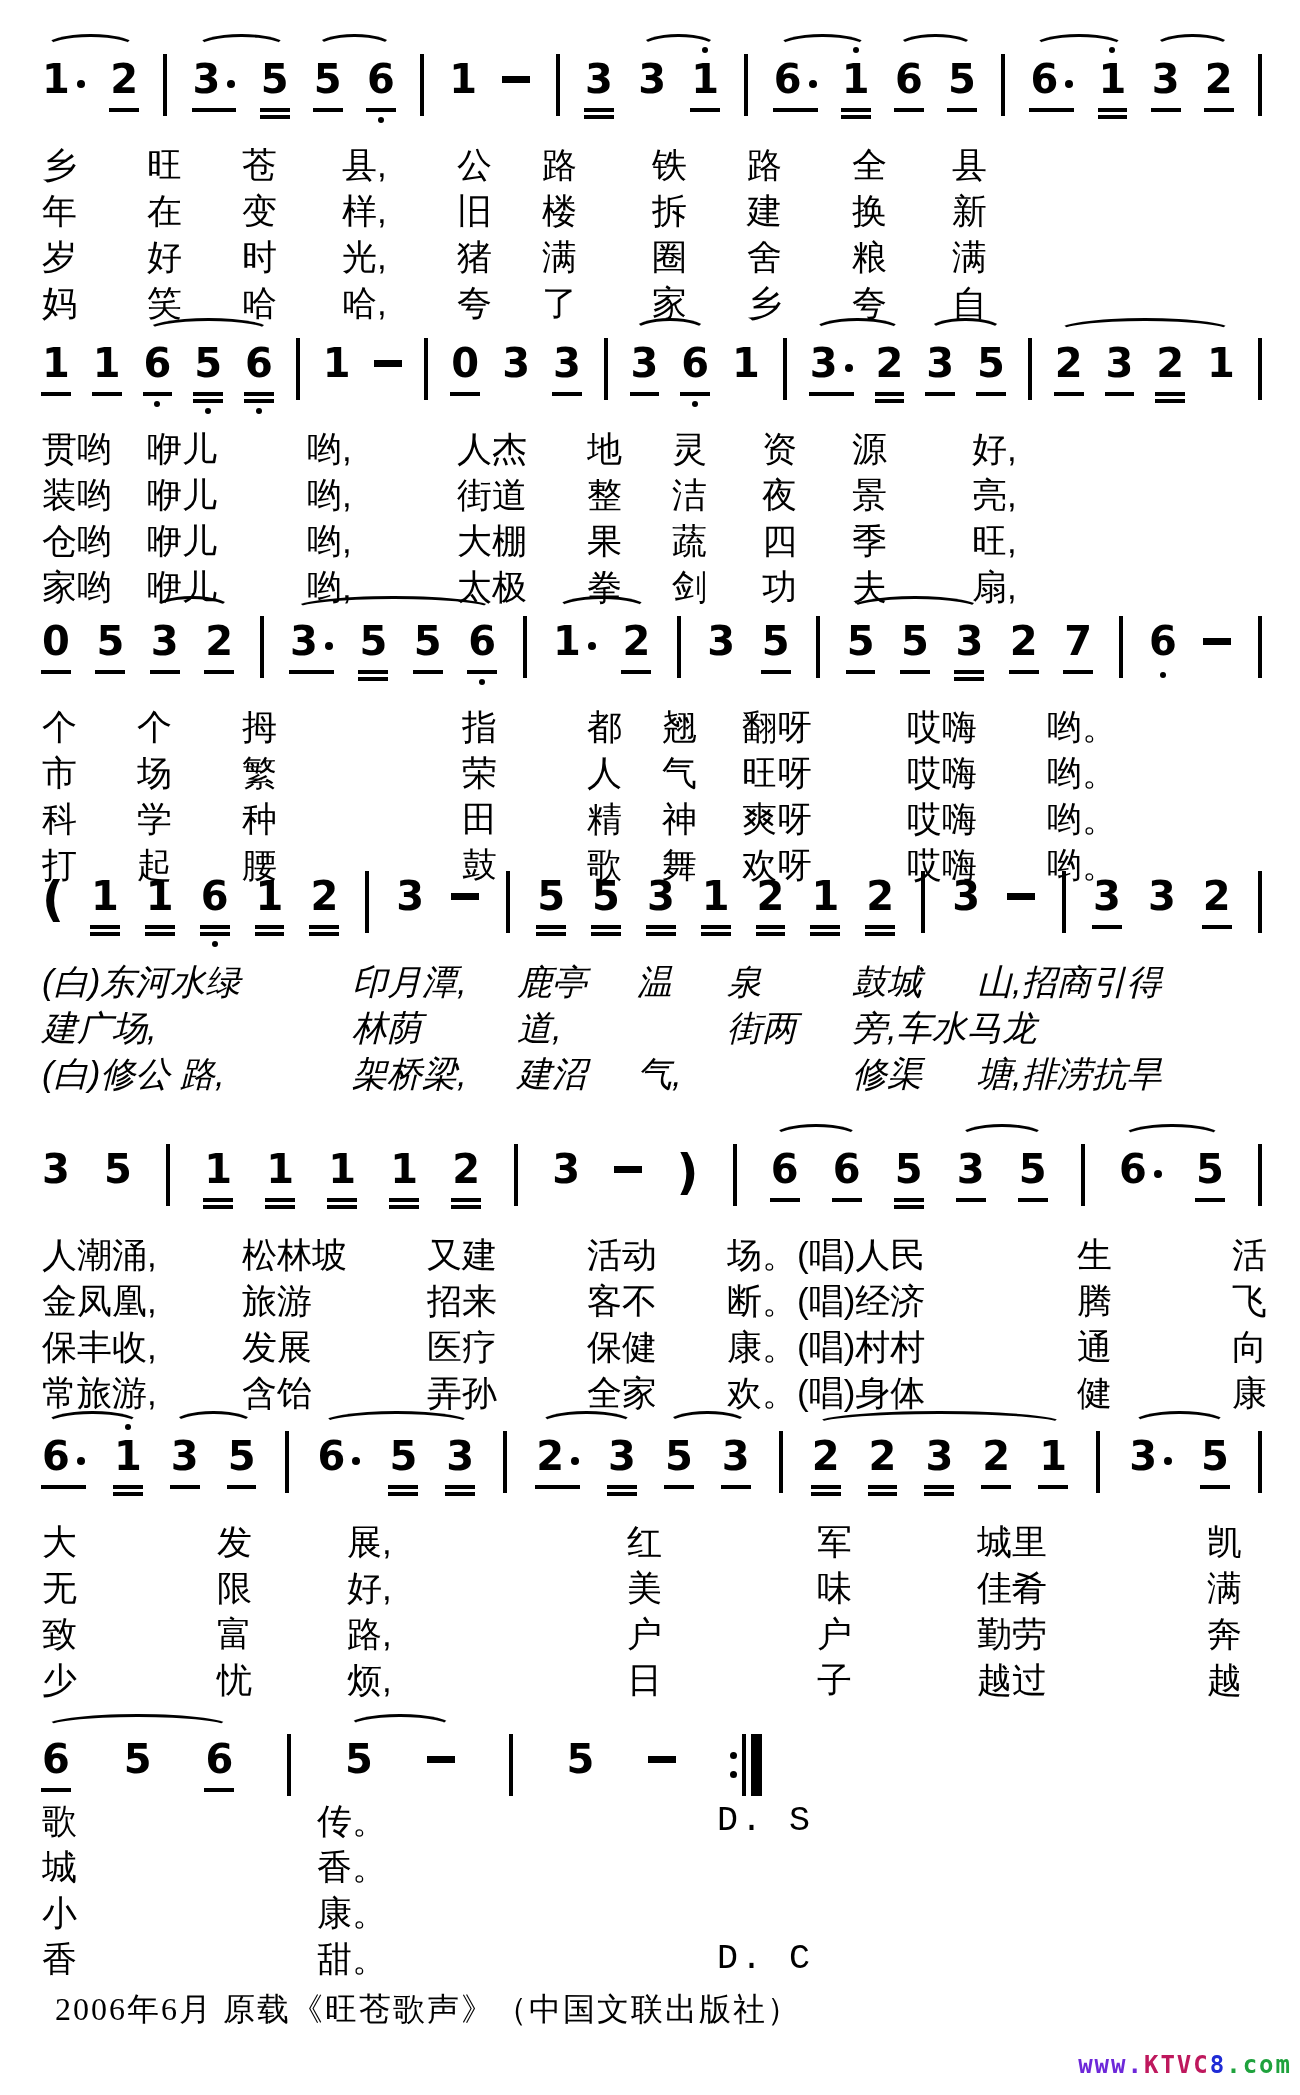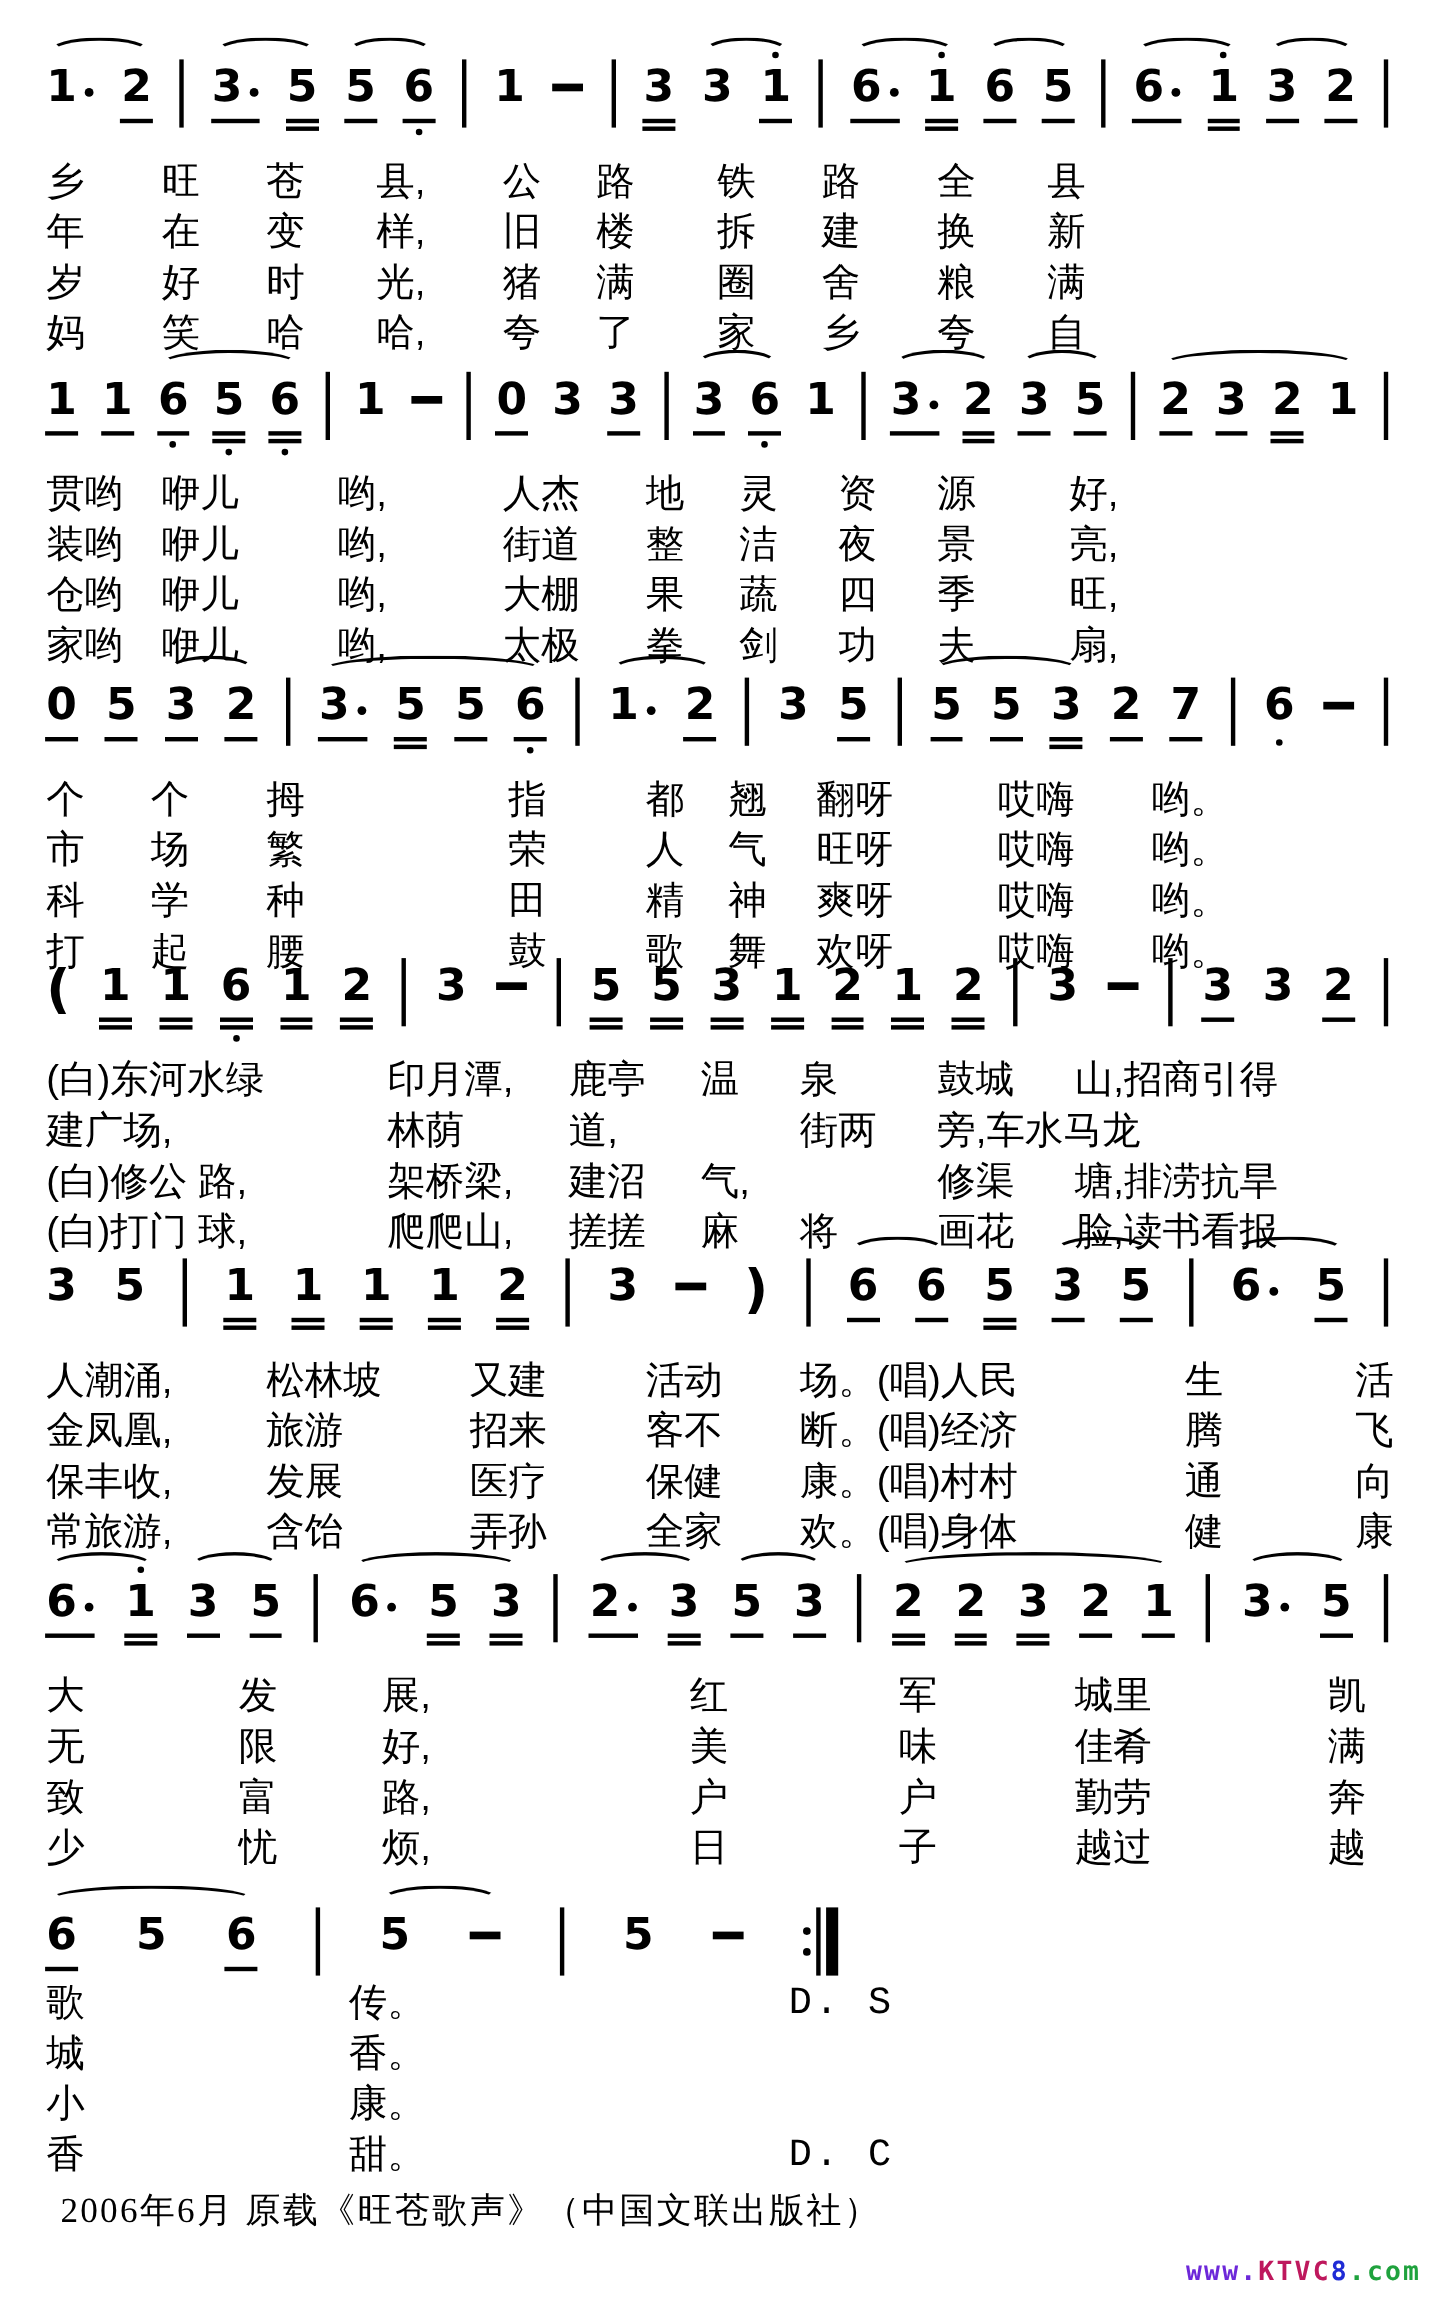--- a/index.html
+++ b/index.html
@@ -46,21 +46,21 @@
   
   .lyrics{margin-top:10px;}
   .lyrics-row{display:grid;margin-bottom:8px;}
   .lyric-cell{font-size:35px;line-height:38px;white-space:nowrap;}
   .sys1 .lyrics{width:980px}
   .sys1 .lyrics-row{grid-template-columns:105px 95px 100px 115px 85px 110px 95px 105px 100px auto;}
   .sys2 .lyrics{width:1060px}
   .sys2 .lyrics-row{grid-template-columns:105px 160px 150px 130px 85px 90px 90px 120px auto;}
   .sys3 .lyrics{width:1140px}
   .sys3 .lyrics-row{grid-template-columns:95px 105px 220px 125px 75px 80px 165px 140px auto;}
-  .sys4 .lyrics-row{grid-template-columns:310px 165px 120px 90px 125px 125px auto;}
+  .sys4 .lyrics-row{grid-template-columns:310px 165px 120px 90px 125px 125px auto;font-style:italic;}
   .sys5 .lyrics-row{grid-template-columns:200px 185px 160px 140px 350px 155px auto;}
   .sys6 .lyrics-row{grid-template-columns:175px 130px 280px 190px 160px 230px auto;}
   .sys7 .lyrics{width:900px;margin-top:-14px;}
   .sys7 .lyrics-row{grid-template-columns:275px 400px auto;}
   .sys7 .notes-row{width:720px;}
   .sys7 .lyric-cell:nth-child(3){font-family:Liberation Mono, monospace;letter-spacing:3px;}
   
   .footer{
     position:absolute;left:55px;top:1988px;
     font-size:32px;letter-spacing:2px;
@@ -621,29 +621,20 @@
         </div>
         <div class="lyrics-row">
           <div class="lyric-cell">(白)修公 路,</div>
           <div class="lyric-cell">架桥梁,</div>
           <div class="lyric-cell">建沼</div>
           <div class="lyric-cell">气,</div>
           <div class="lyric-cell"></div>
           <div class="lyric-cell">修渠</div>
           <div class="lyric-cell">塘,排涝抗旱</div>
         </div>
-        <div class="lyrics-row">
-          <div class="lyric-cell">(白)打门 球,</div>
-          <div class="lyric-cell">爬爬山,</div>
-          <div class="lyric-cell">搓搓</div>
-          <div class="lyric-cell">麻</div>
-          <div class="lyric-cell">将</div>
-          <div class="lyric-cell">画花</div>
-          <div class="lyric-cell">脸,读书看报</div>
-        </div>
       </div>
     </div>
     <div class="system sys5" style="top: 1118px;">
       <div class="notes-row">
         <div class="tok note">
           <span class="g">3</span>
         </div>
         <div class="tok note">
           <span class="g">5</span>
         </div>

